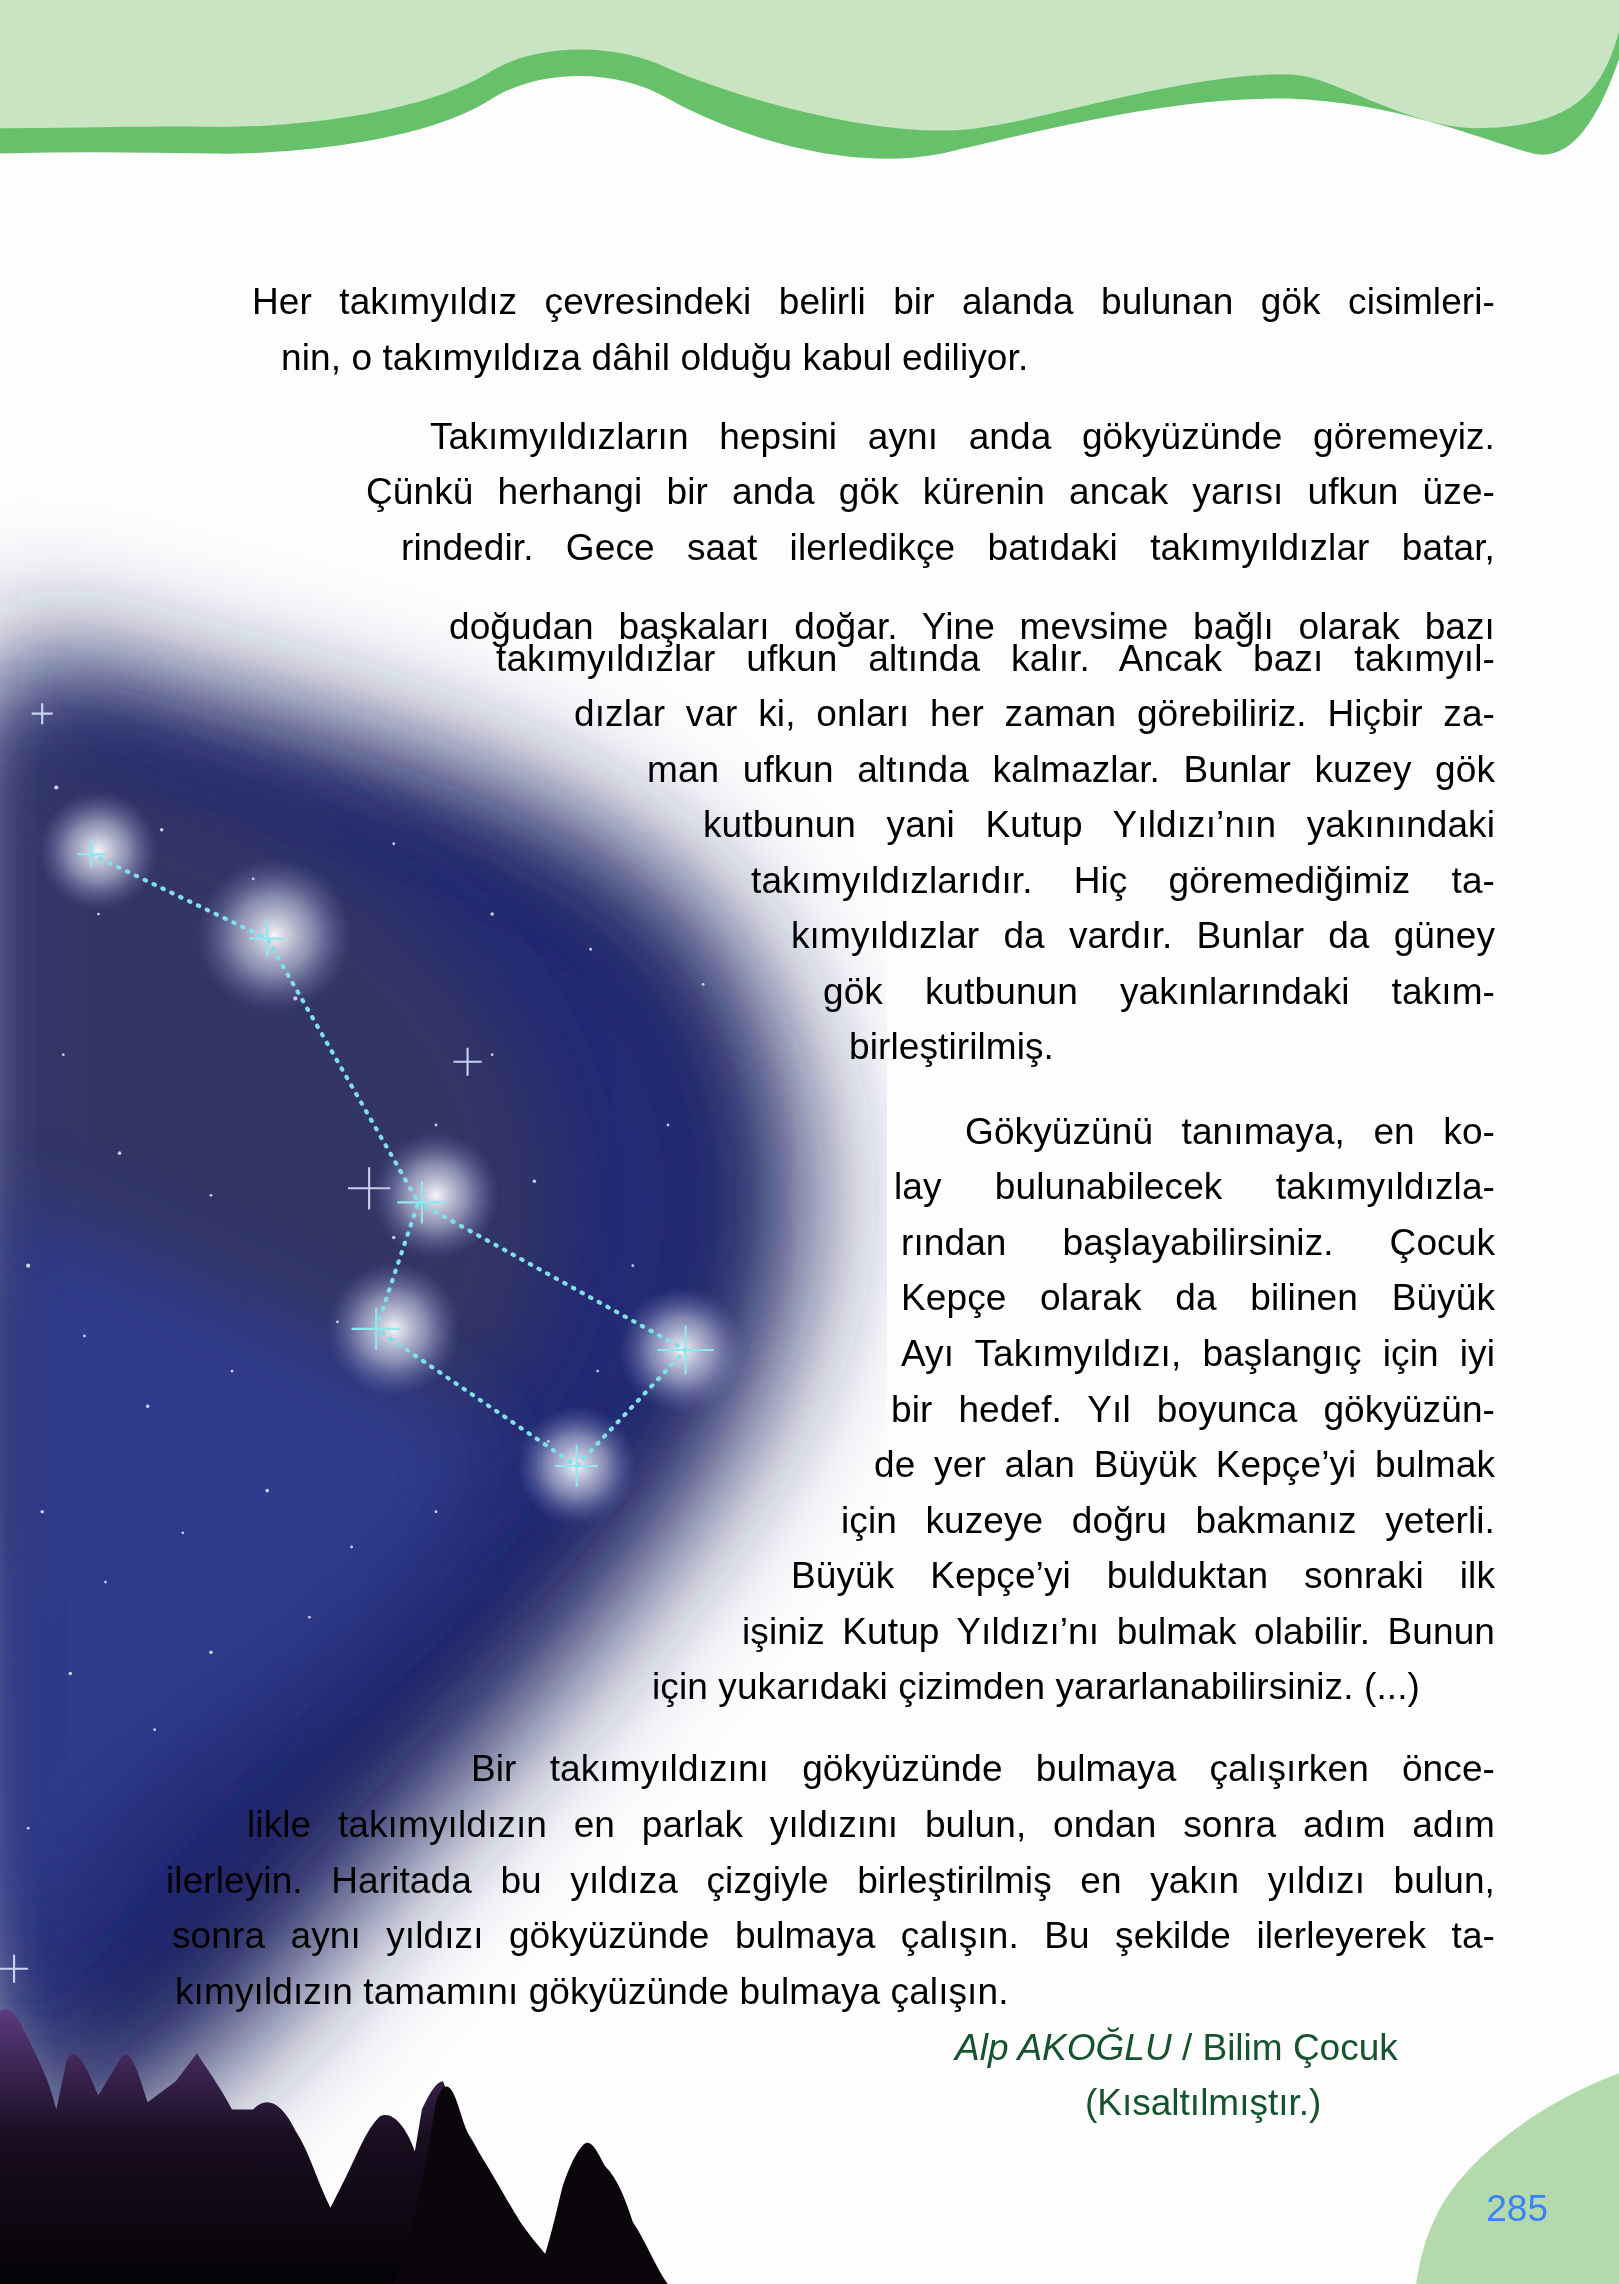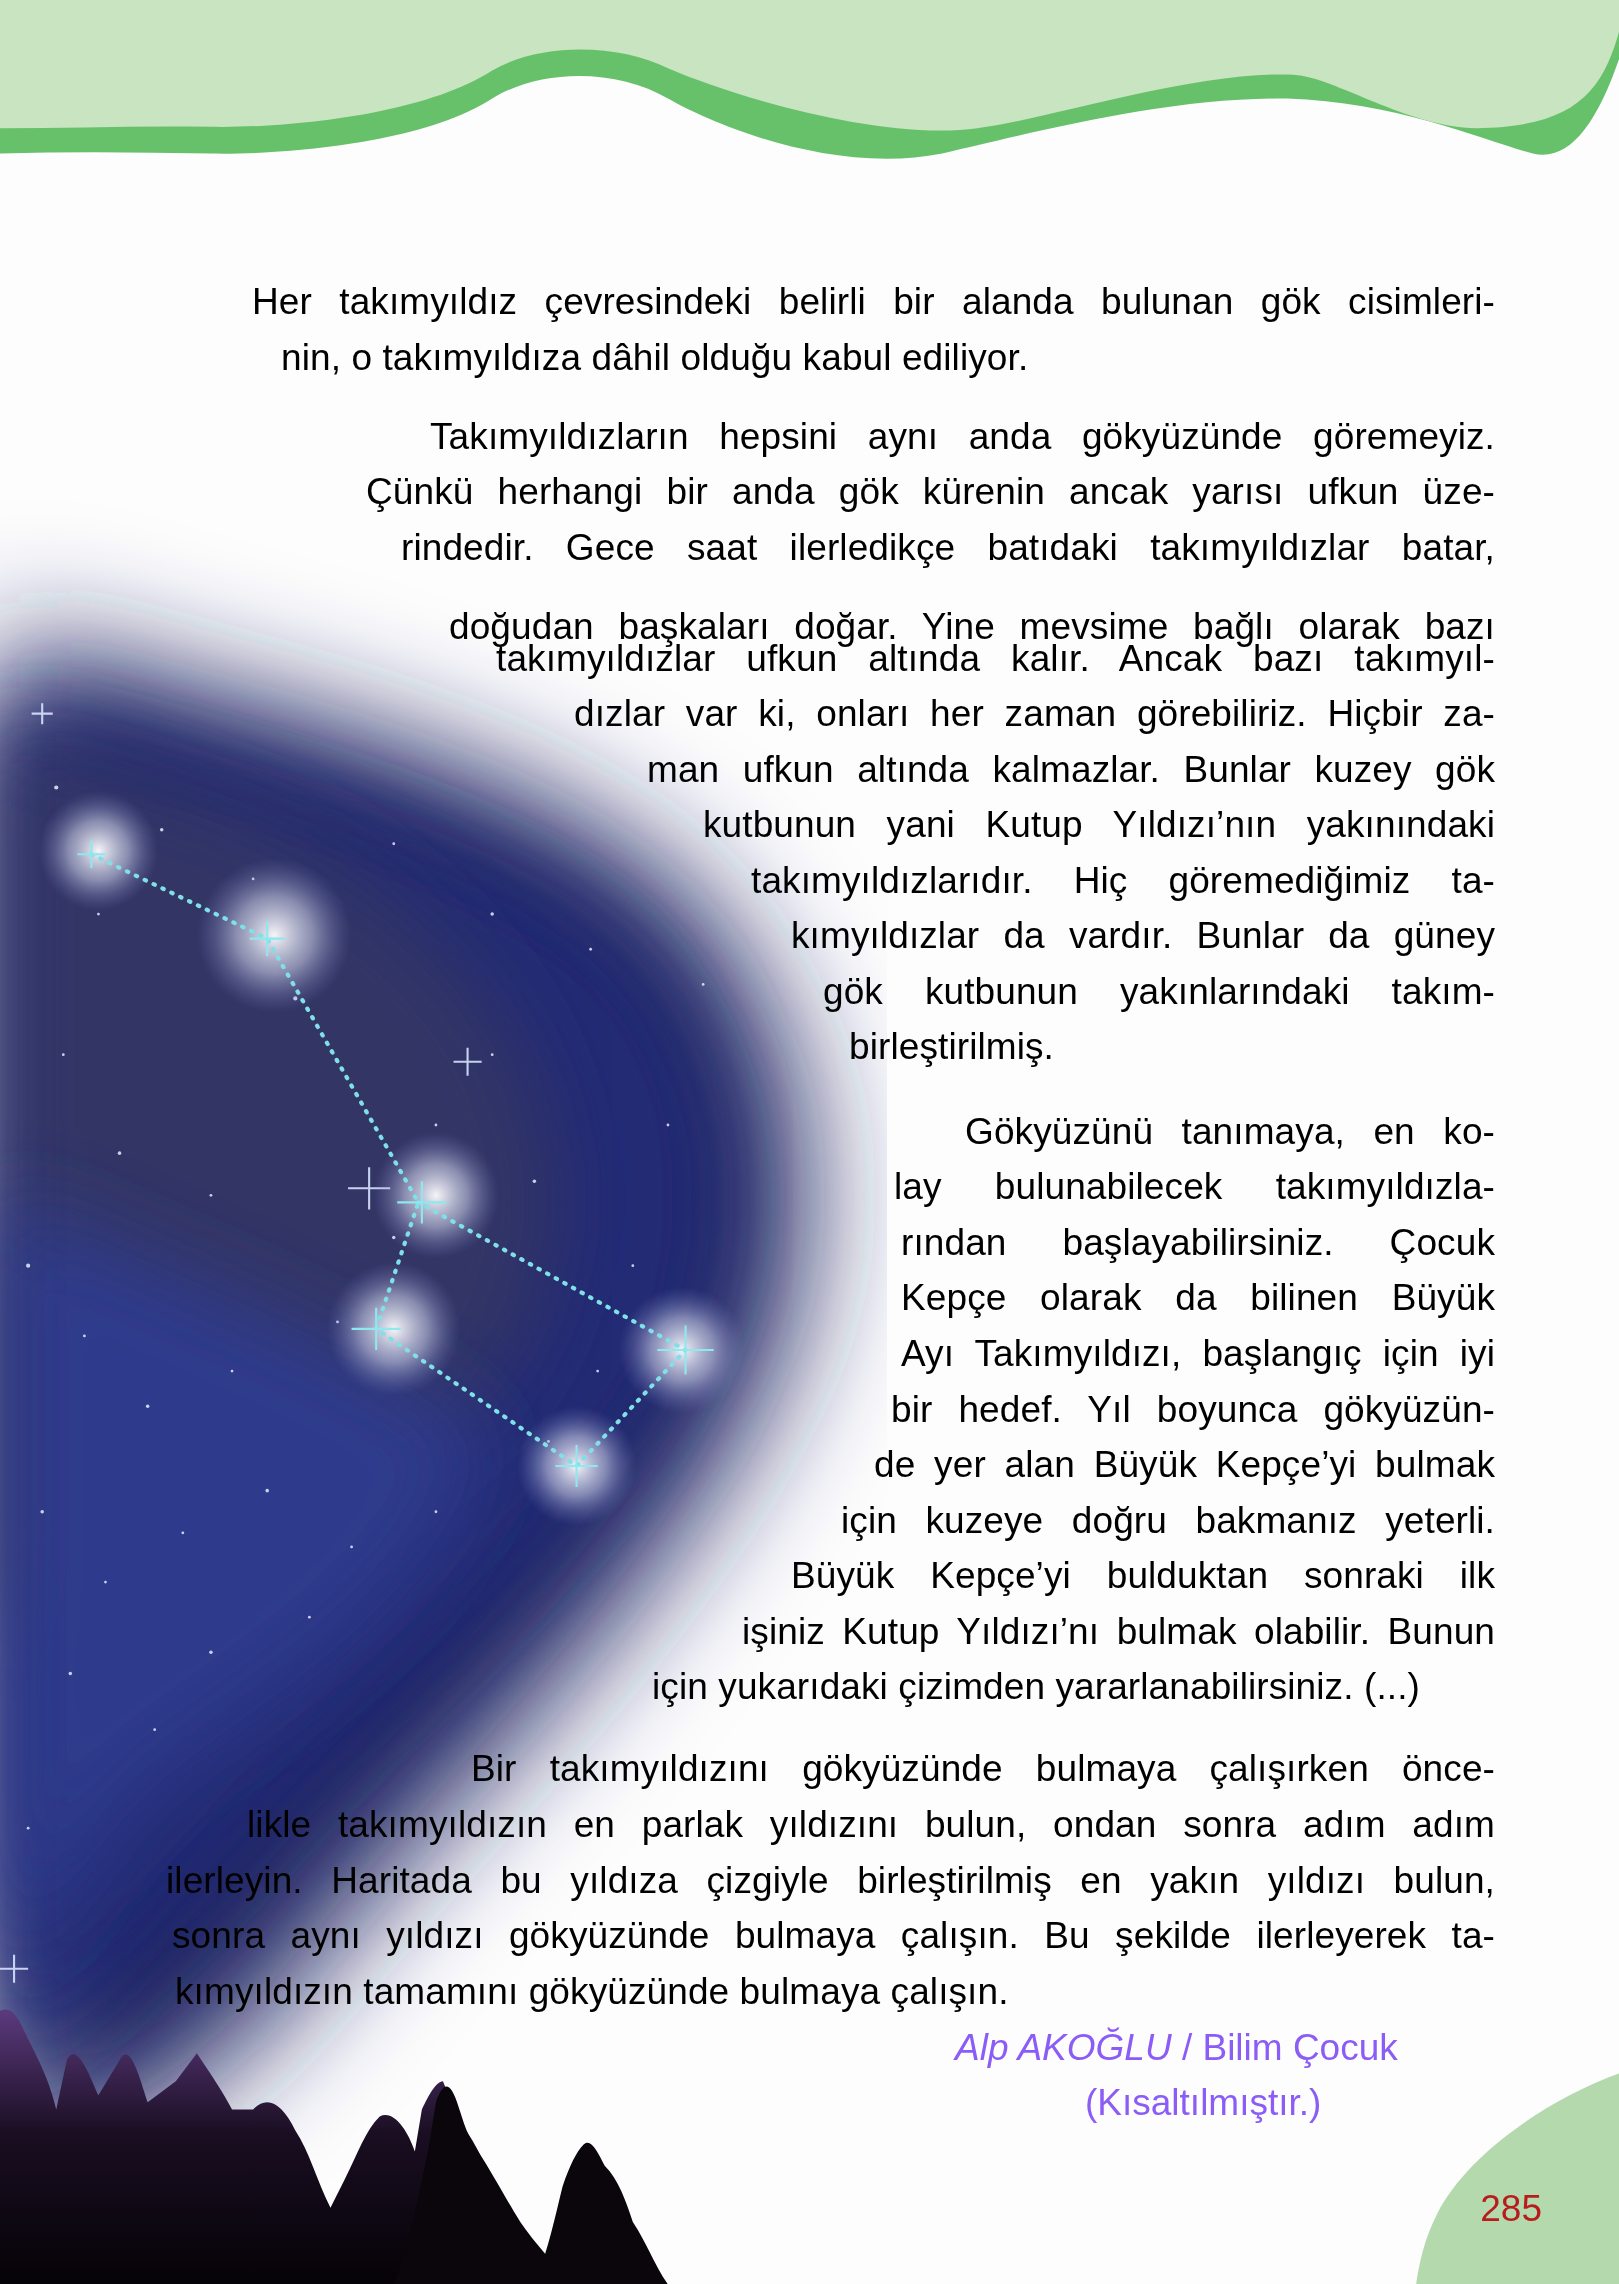--- a/index.html
+++ b/index.html
@@ -2,23 +2,23 @@
 <html style="font-size:11.2px"><head>
 <meta charset="utf-8">
 <style>
   html, body { margin:0; padding:0; }
   body { width:1620px; height:2284px; position:relative; overflow:hidden; background:#fdfdfe; font-family:"Liberation Sans", sans-serif; }
   .sky { position:absolute; left:0; top:0; width:1620px; height:2284px; }
   .header-wave { position:absolute; left:0; top:0; width:1620px; height:162px; }
   .corner { position:absolute; right:0; bottom:0; width:239px; height:211px; }
   .text-line { position:absolute; right:125px; font-size:37px; color:#000000; white-space:nowrap; line-height:1; letter-spacing:0.1px; }
   .justify { text-align:justify; text-align-last:justify; }
-  .credit { position:absolute; font-size:37px; color:#8b5cf6; white-space:nowrap; }
+  .credit { position:absolute; font-size:37px; color:#14532d; white-space:nowrap; }
   .credit .author { font-style:italic; }
-  .page-num { position:absolute; right:78px; top:2188px; font-size:37px; color:#b91c1c; }
+  .page-num { position:absolute; right:72px; top:2188px; font-size:37px; color:#3b82f6; }
   .stars-layer { position:absolute; inset:0; }
 </style>
 </head>
 <body>
 
 <svg class="sky" viewBox="0 0 2304 3249" xmlns="http://www.w3.org/2000/svg">
   <defs>
     <radialGradient id="skyGrad" cx="0.22" cy="0.52" r="0.55">
       <stop offset="0" stop-color="#141640"></stop>
       <stop offset="0.35" stop-color="#222a6a"></stop>

